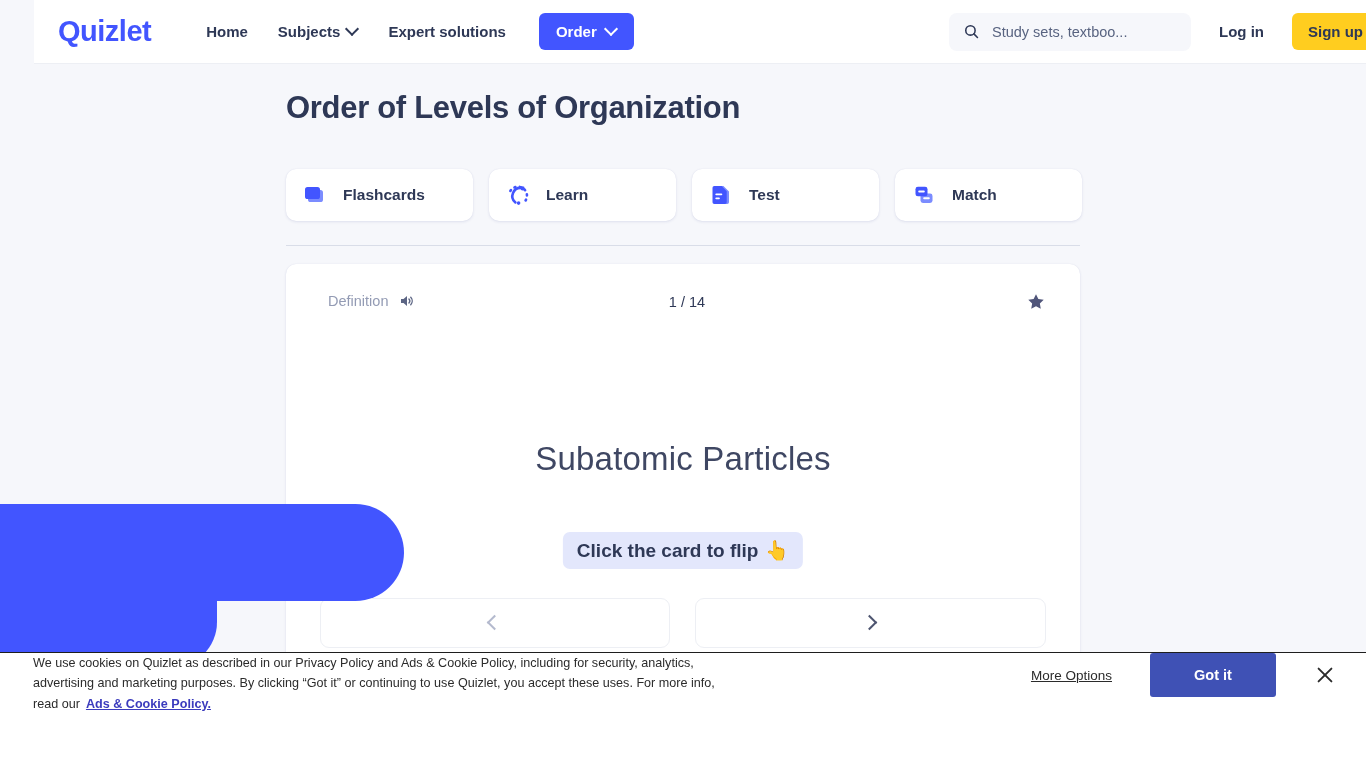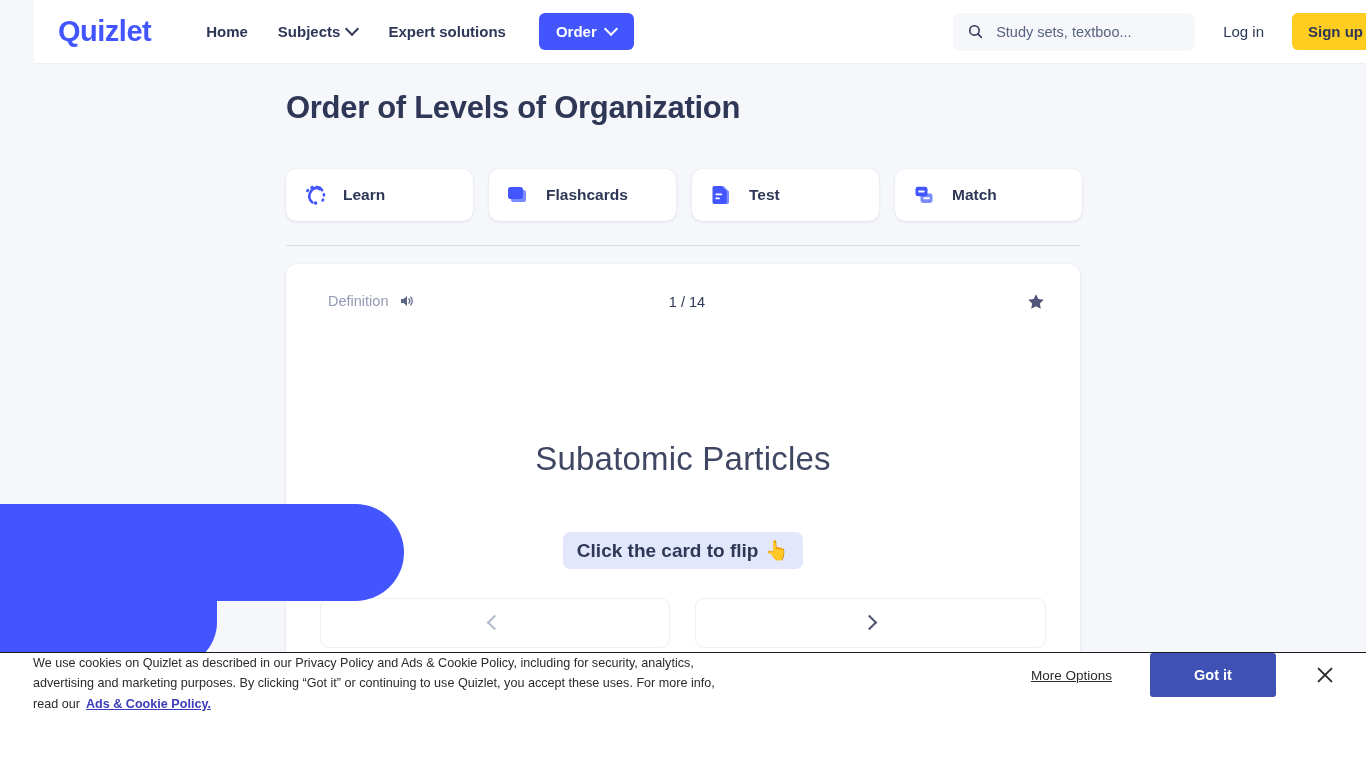--- a/index.html
+++ b/index.html
@@ -119,21 +119,21 @@
     outline: none;
     font-size: 14.5px;
     color: #586380;
     font-family: "Liberation Sans", sans-serif;
     width: 100%;
   }
   .search-input::placeholder { color: #586380; opacity: 1; }
 
   .login-link {
     font-size: 15px;
-    font-weight: 400;
+    font-weight: 700;
     color: #2e3856;
     cursor: pointer;
     padding: 8px 10px;
     border-radius: 6px;
     text-align: center;
   }
 
   .signup-btn {
     background: #ffcd1f;
     color: #2e3856;
@@ -437,35 +437,35 @@
     <div class="login-link">Log in</div>
     <button class="signup-btn">Sign up</button>
   </div>
 </div>
 
 <h1 class="page-title">Order of Levels of Organization</h1>
 
 <div class="modes">
 
   <div class="mode-card">
+    <svg class="mode-icon" viewBox="0 0 26 26">
+      <rect x="6" y="8" width="15" height="12" rx="2.6" fill="#7b8cff"></rect>
+      <rect x="3" y="5" width="15" height="12" rx="2.6" fill="#4255ff"></rect>
+    </svg>
+    <span>Flashcards</span>
+  </div>
+
+  <div class="mode-card">
     <svg class="mode-icon" viewBox="0 0 26 26" fill="none">
       <path d="M18.5 5.4A9 9 0 1 0 13 22" stroke="#4255ff" stroke-width="2.6" stroke-linecap="round" stroke-dasharray="1 4.4" transform="rotate(90 13 13)"></path>
       <path d="M16.4 5.9A8.2 8.2 0 0 0 10.4 20.4" stroke="#4255ff" stroke-width="2.6" stroke-linecap="round"></path>
       <circle cx="17.6" cy="6.4" r="2.1" fill="#4255ff"></circle>
       <circle cx="13.6" cy="21.1" r="1.8" fill="#4255ff"></circle>
     </svg>
     <span>Learn</span>
-  </div>
-
-  <div class="mode-card">
-    <svg class="mode-icon" viewBox="0 0 26 26">
-      <rect x="6" y="8" width="15" height="12" rx="2.6" fill="#7b8cff"></rect>
-      <rect x="3" y="5" width="15" height="12" rx="2.6" fill="#4255ff"></rect>
-    </svg>
-    <span>Flashcards</span>
   </div>
 
   <div class="mode-card">
     <svg class="mode-icon" viewBox="0 0 26 26">
       <path d="M6 5.8a1.8 1.8 0 0 1 1.8-1.8h7.6L21 9.6v10.6A1.8 1.8 0 0 1 19.2 22H7.8A1.8 1.8 0 0 1 6 20.2z" fill="#7b8cff"></path>
       <path d="M4.5 5.8A1.8 1.8 0 0 1 6.3 4h7.3l5.1 5.2v11A1.8 1.8 0 0 1 16.9 22H6.3a1.8 1.8 0 0 1-1.8-1.8z" fill="#4255ff"></path>
       <rect x="7.3" y="11.4" width="7" height="1.9" rx="0.95" fill="#ffffff"></rect>
       <rect x="7.3" y="15.4" width="4.6" height="1.9" rx="0.95" fill="#ffffff"></rect>
     </svg>
     <span>Test</span>

